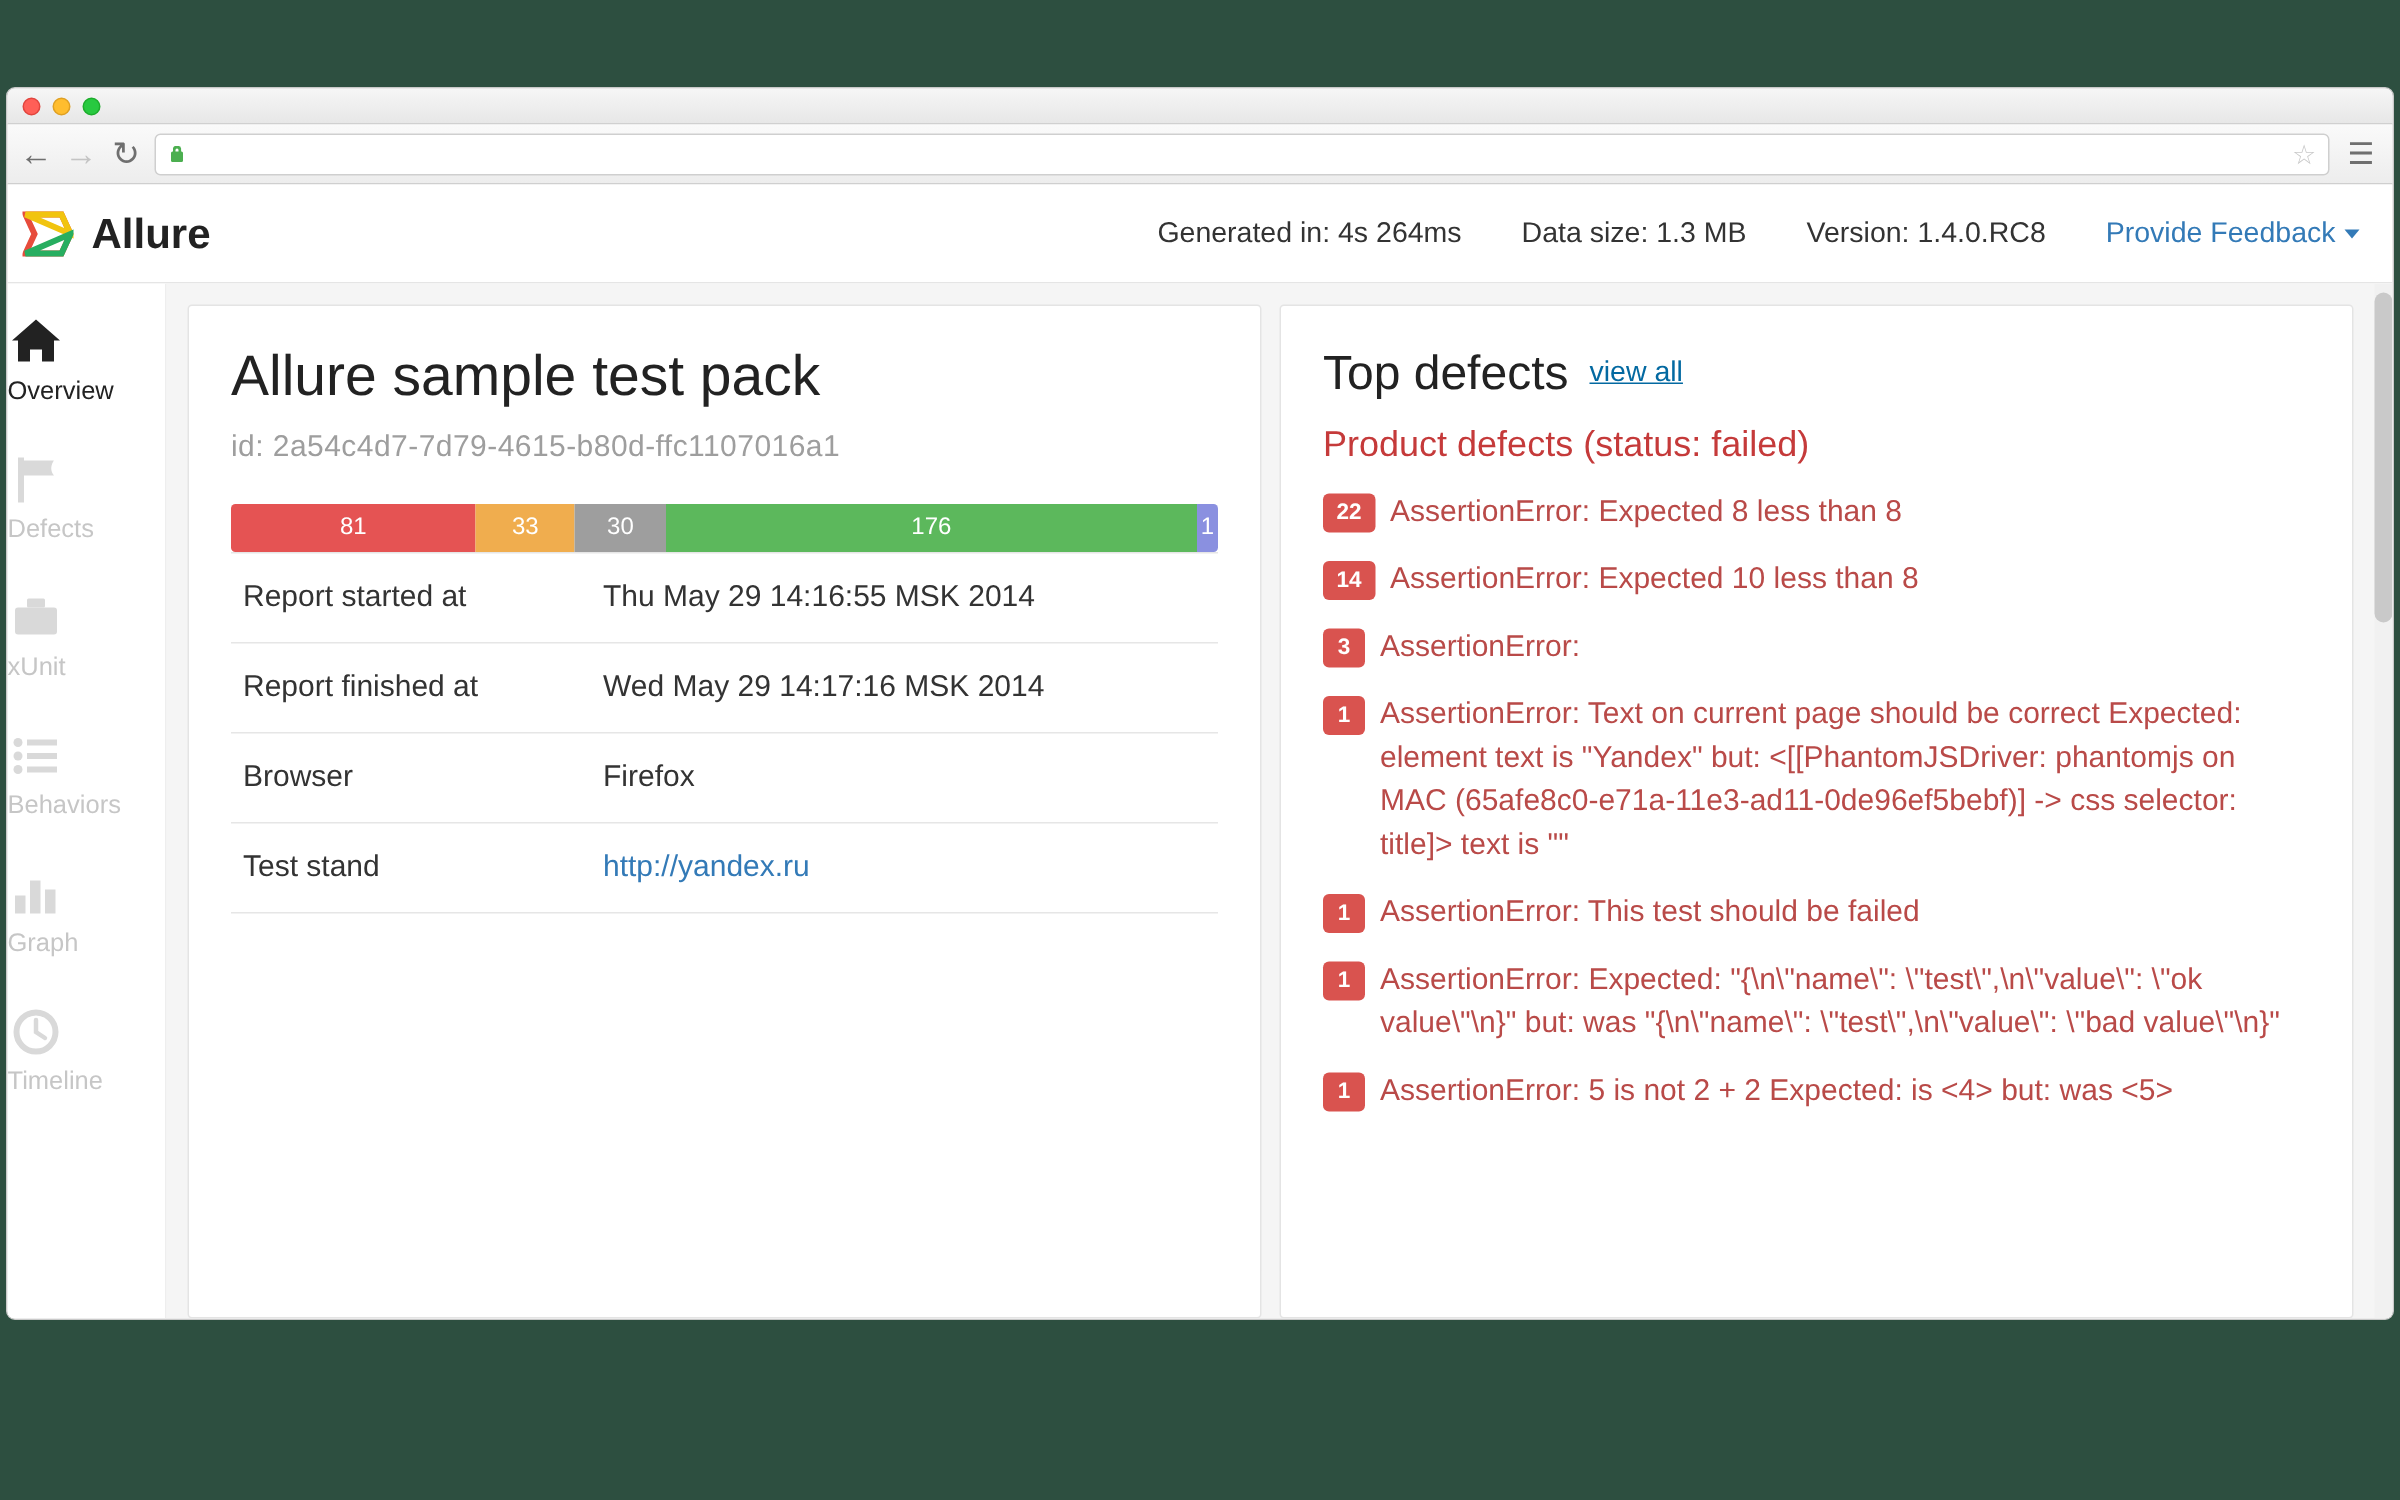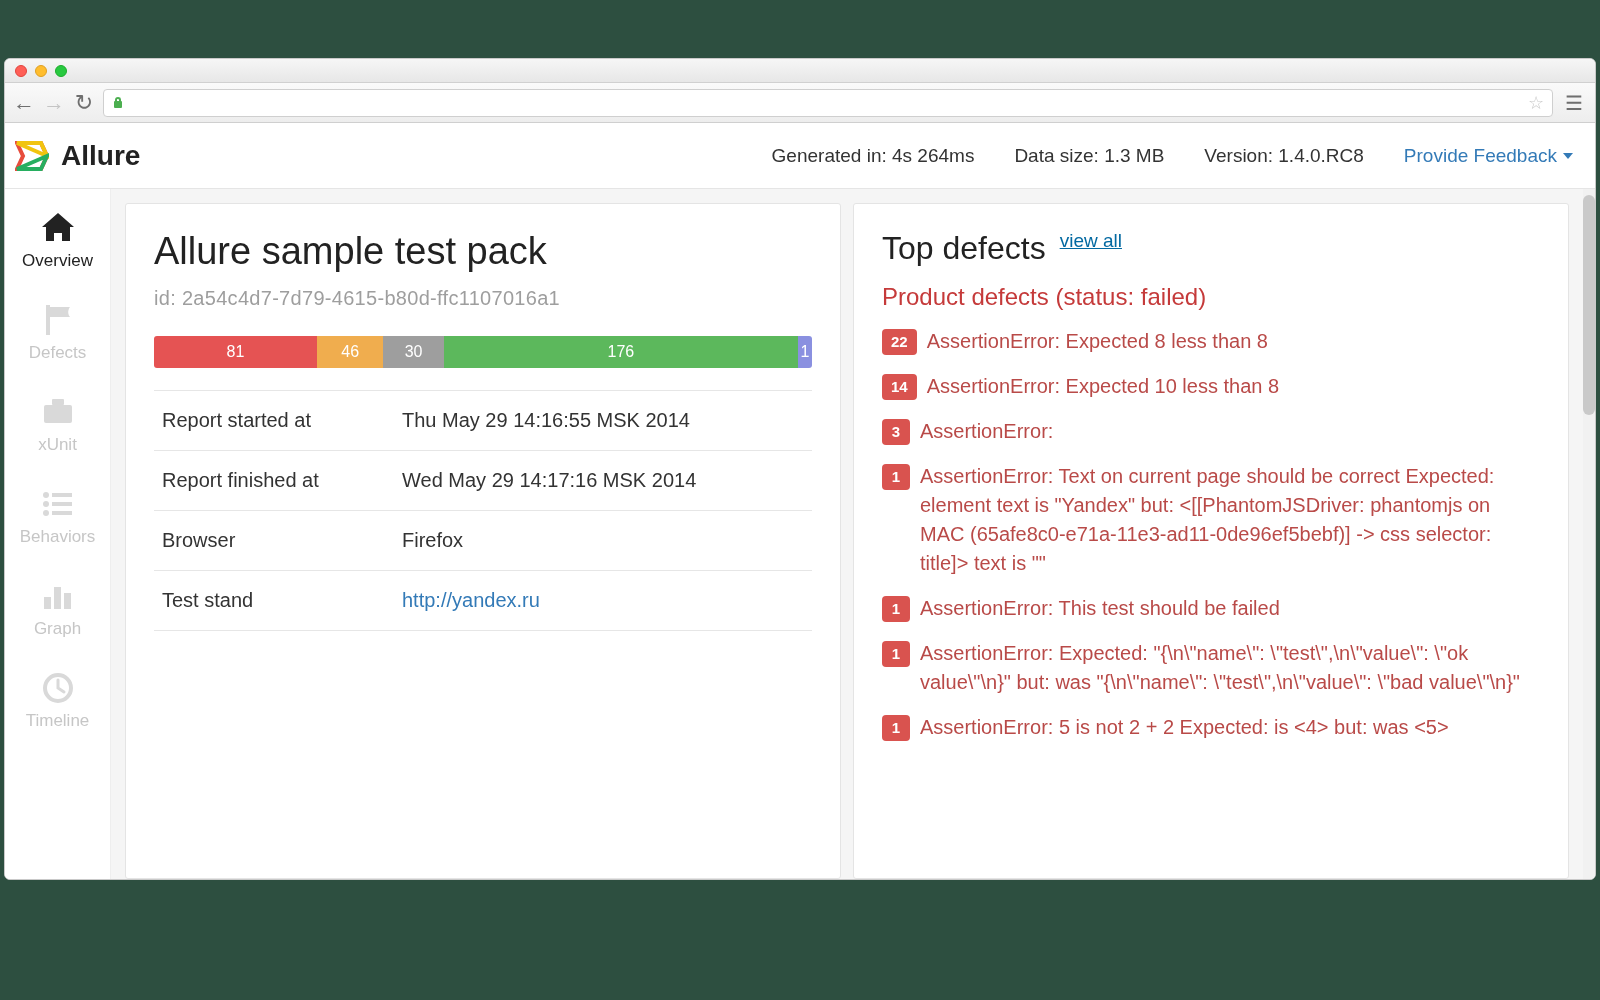--- a/index.html
+++ b/index.html
@@ -35,21 +35,21 @@
 .brand { font-size: 28px; font-weight: 700; color: #222; }
 .hdr-stats { margin-left: auto; display: flex; gap: 40px; color: #333; font-size: 19px; }
 .feedback { color: #337ab7; font-size: 19px; display:flex; align-items:center; gap:6px; }
 .caret-down { width:0; height:0; border-left:5px solid transparent; border-right:5px solid transparent; border-top:6px solid #337ab7; }
 
 
 .abody { flex:1; display:flex; background:#f5f5f5; overflow:hidden; }
 
 
 .sidebar { width: 106px; background:#fff; border-right:1px solid #eee; padding-top: 8px; }
-.snav-item { display:flex; flex-direction:column; align-items:center; gap:6px; padding: 14px 0 18px; color:#c6c6c6; font-size:17px; }
+.snav-item { display:flex; flex-direction:column; gap:6px; padding: 14px 0 18px; color:#c6c6c6; font-size:17px; }
 .snav-item.active { color:#222; }
 .snav-icon { width:38px; height:34px; display:flex; align-items:center; justify-content:center; }
 .snav-icon svg { width:36px; height:34px; }
 .snav-label { font-size:17px; }
 
 
 .content { flex:1; display:flex; gap:0; padding: 14px 14px 0 14px; overflow:hidden; }
 .panel { background:#fff; border:1px solid #e4e4e4; border-radius:3px; flex:1; padding: 26px 28px; overflow:hidden; }
 .panel.left { margin-right: 6px; }
 .panel.right { margin-left: 6px; overflow-y:auto; }
@@ -58,27 +58,27 @@
 .pid { margin-top: 14px; color:#9e9e9e; font-size:20px; letter-spacing:.3px; }
 
 .statusbar { margin-top: 26px; height: 32px; width:100%; display:flex; border-radius:3px; overflow:hidden; font-size:16px; color:#fff; text-align:center; }
 .seg { display:flex; align-items:center; justify-content:center; }
 .seg.red { background:#e55353; }
 .seg.orange { background:#f0ad4e; }
 .seg.grey { background:#9e9e9e; }
 .seg.green { background:#5cb85c; }
 .seg.blue { background:#8a90e0; }
 
-.info-table { margin-top: 22px; width:100%; border-top:1px solid #e6e6e6; }
+.info-table { width:100%; border-top:1px solid #e6e6e6; }
 .info-row { display:flex; border-bottom:1px solid #e6e6e6; }
 .info-row .k { width: 240px; padding:18px 8px; color:#333; font-size:20px; }
 .info-row .v { flex:1; padding:18px 8px; color:#333; font-size:20px; }
 .info-row .v a { color:#337ab7; text-decoration:none; }
 
-.defects-title { font-size:32px; color:#222; display:flex; align-items:flex-start; gap:14px; }
+.defects-title { font-size:32px; color:#222; display:flex; align-items:center; gap:14px; }
 .view-all { color:#0369a1; font-size:19px; font-weight:400; }
 .defects-sub { margin-top: 16px; color:#c53a3a; font-size:24px; font-weight:500; }
 
 .defect { margin-top: 16px; display:flex; align-items:flex-start; gap:10px; color:#b94a48; font-size:20px; line-height:1.45; }
 .badge { background:#d9534f; color:#fff; border-radius:4px; padding: 2px 9px; font-size:15px; font-weight:700; min-width:28px; text-align:center; flex-shrink:0; margin-top:2px; }
 .defect-text { flex:1; word-break: break-word; }
 
 .scrollbar { width:12px; background:#f1f1f1; }
 .scrollbar .thumb { width:100%; height:220px; background:#c9c9c9; border-radius:6px; margin-top:6px; }
 </style>
@@ -192,21 +192,21 @@
           </div>
         </div>
 
         <div class="content">
           <div class="panel left">
             <div class="ptitle">Allure sample test pack</div>
             <div class="pid"><span>id:</span> <span>2a54c4d7-7d79-4615-b80d-ffc1107016a1</span></div>
 
             <div class="statusbar">
               <div class="seg red" style="flex:81">81</div>
-              <div class="seg orange" style="flex:33">46</div>
+              <div class="seg orange" style="flex:33">33</div>
               <div class="seg grey" style="flex:30">30</div>
               <div class="seg green" style="flex:176">176</div>
               <div class="seg blue" style="flex:6;min-width:14px">1</div>
             </div>
 
             <div class="info-table">
               <div class="info-row">
                 <div class="k">Report started at</div>
                 <div class="v">Thu May 29 14:16:55 MSK 2014</div>
               </div>

